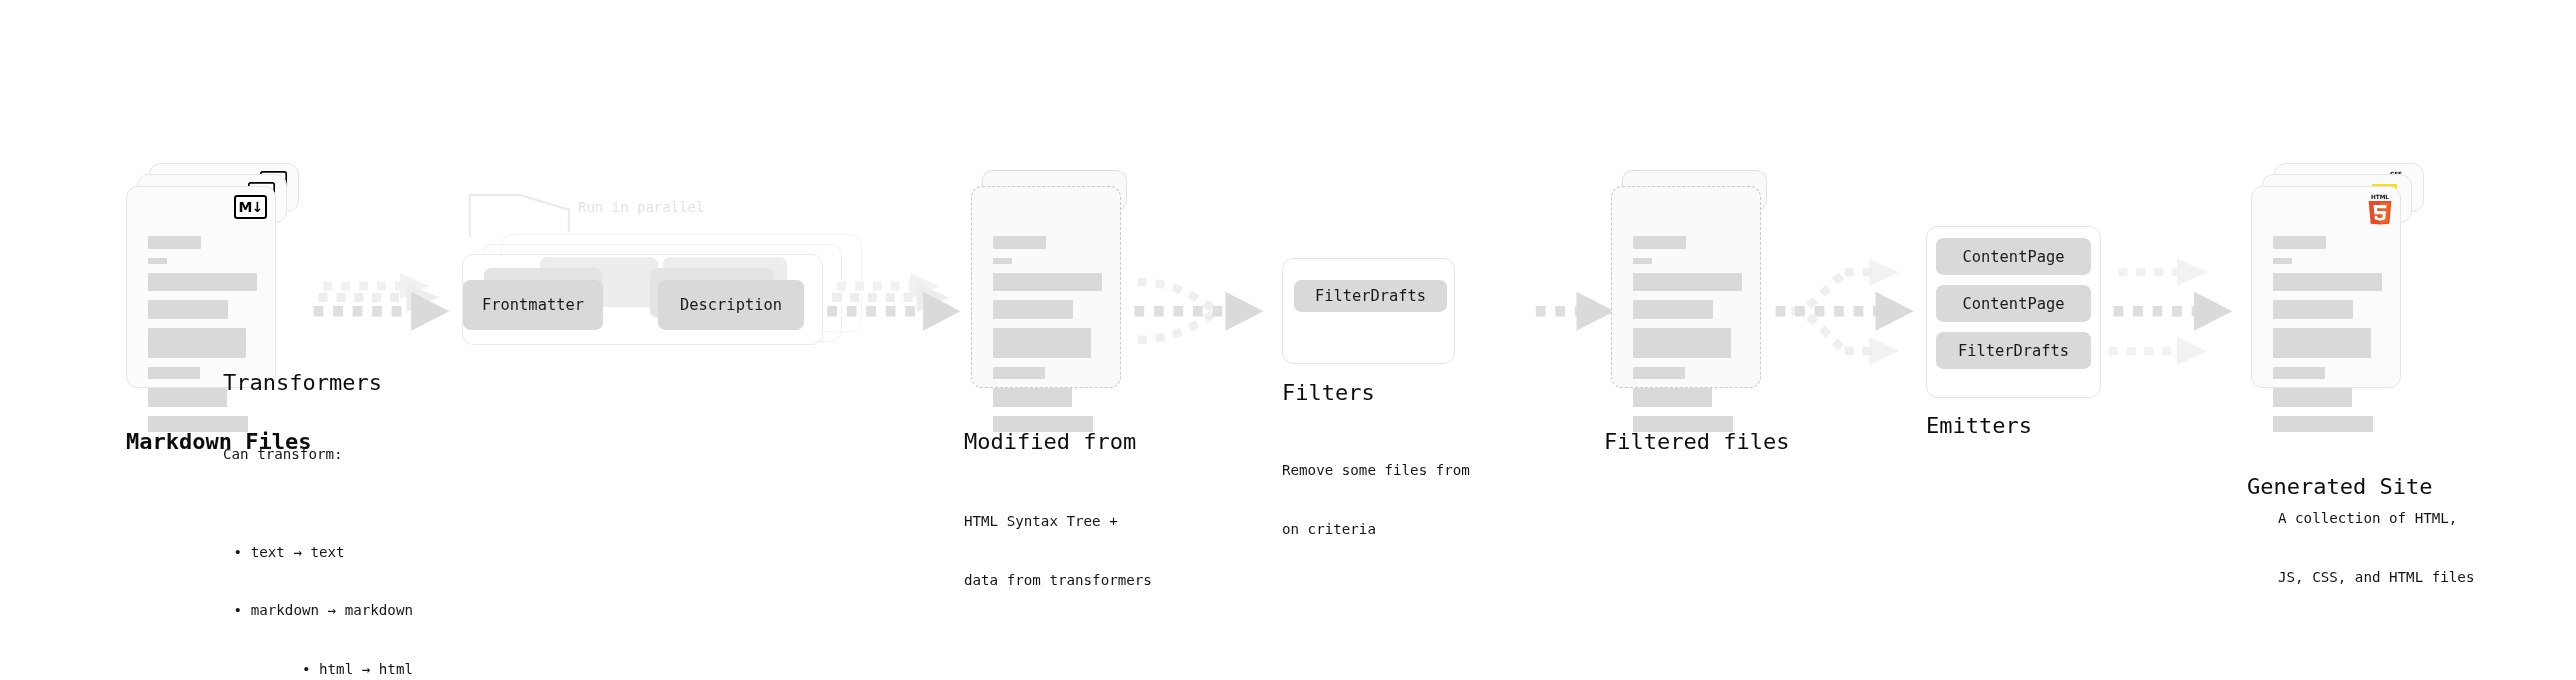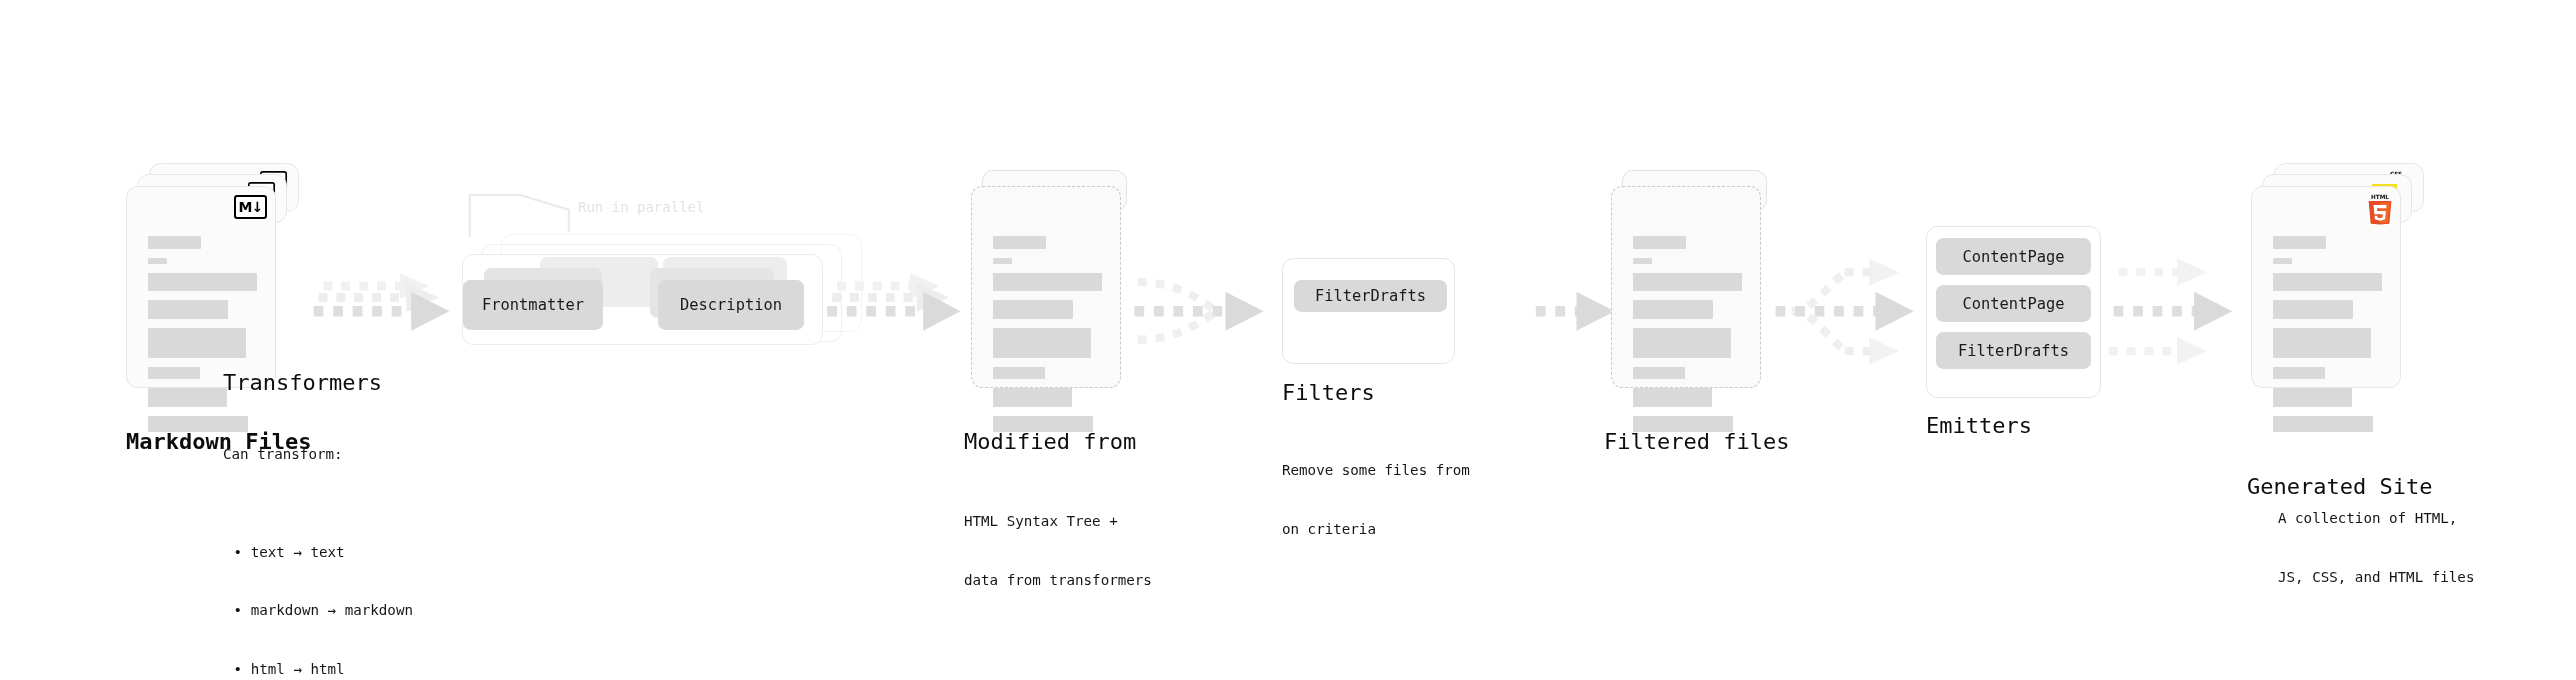--- a/index.html
+++ b/index.html
@@ -255,21 +255,21 @@
     <div class="pill" style="left:658px; top:280px; width:146px; height:50px;">Description</div>
   </div>
 
   <div class="title" style="left:223px; top:370px; left:223px;">Transformers</div>
 
   <div class="caption" style="left:223px; top:406px;">
     <div>Can transform:</div>
     <ul class="bullets">
       <li style="padding-left:10.6px;">• text → text</li>
       <li style="padding-left:10.6px;">• markdown → markdown</li>
-      <li style="padding-left:10.6px;">• html → html</li>
+      <li style="padding-left:10.6px;text-align:right;">• html → html</li>
     </ul>
   </div>
 
   <div class="doc-stack" style="left:971px; top:163px;">
     <div class="doc-card dotted" style="left:11.4px; top:6.5px; width:145px; height:41px;"></div>
     <div class="doc-card dashed" style="left:0px; top:23px; width:150px; height:202px;">
       <div class="doc-lines">
         <div class="doc-line" style="width:53px;height:13px;"></div>
         <div class="doc-line" style="width:18.7px;height:5.7px;"></div>
         <div class="doc-line" style="width:109px;height:18.7px;margin-top:4.9px;"></div>

